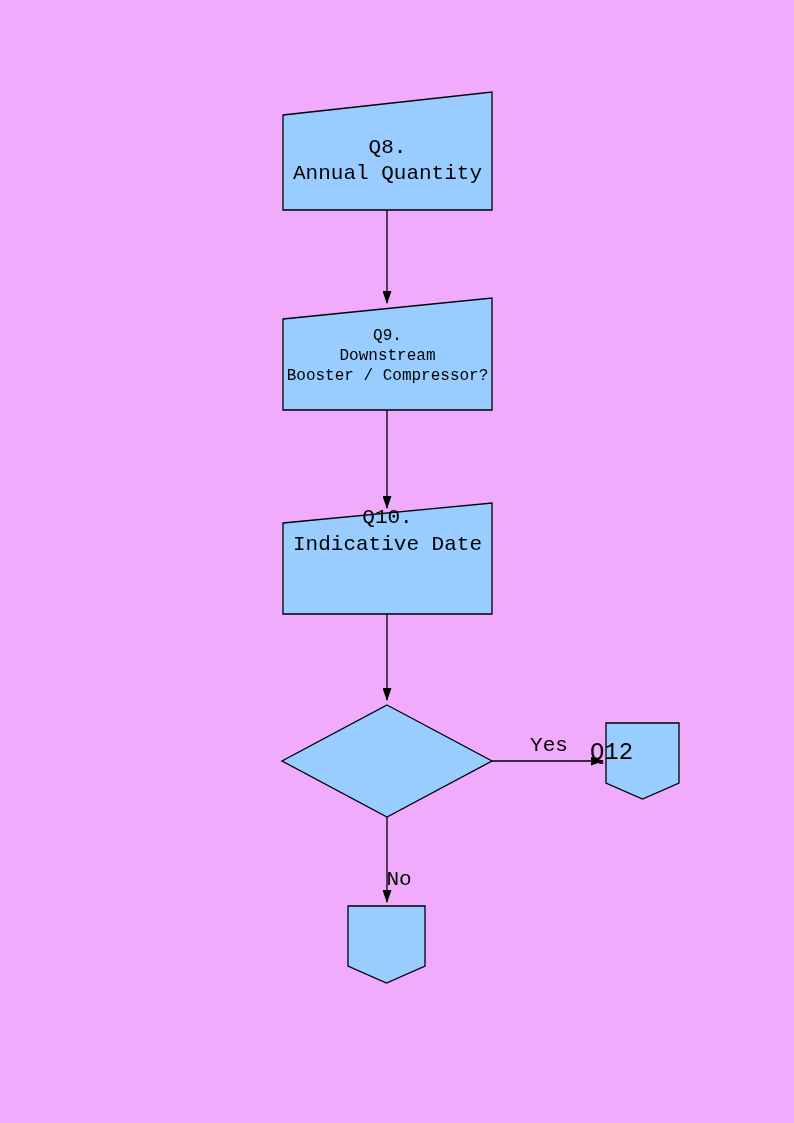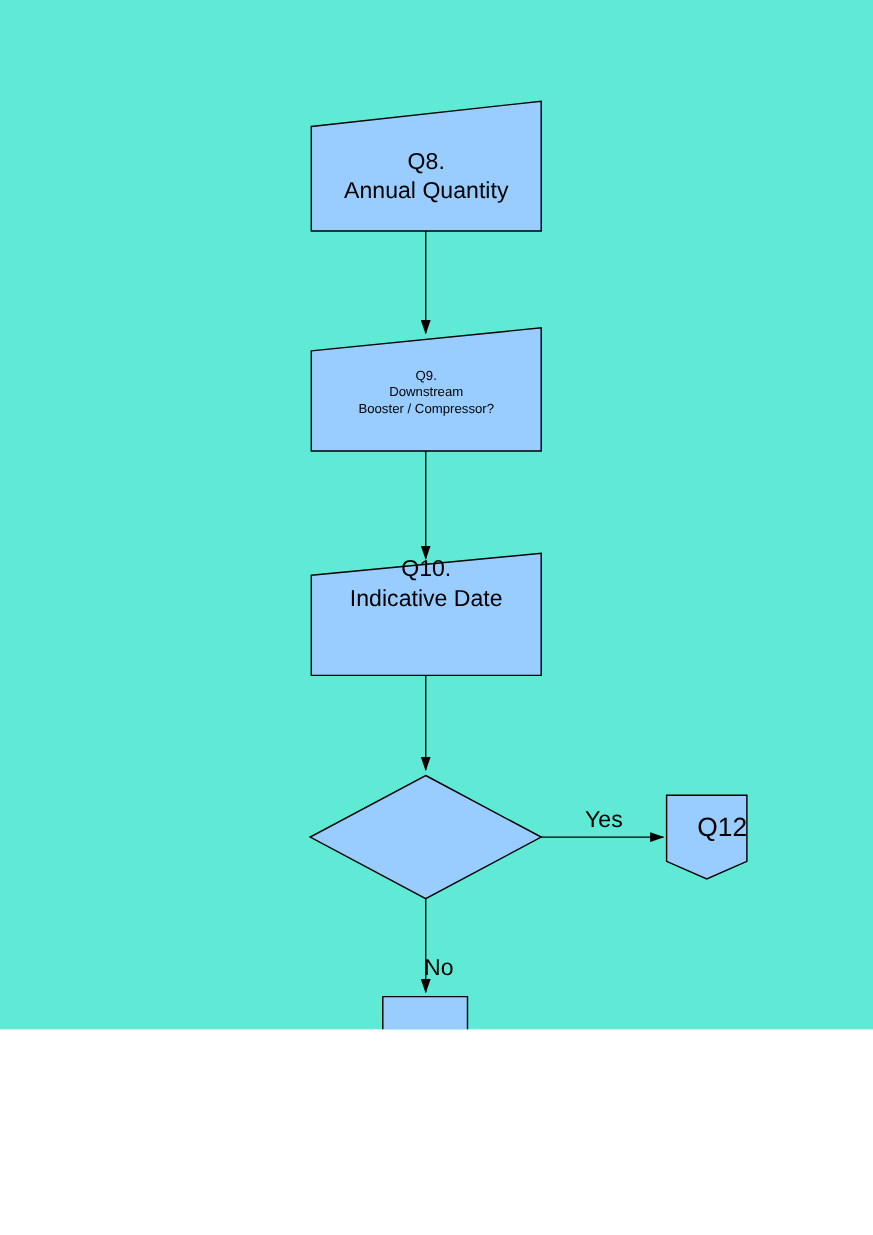--- a/index.html
+++ b/index.html
@@ -1,22 +1,22 @@
 <!DOCTYPE html>
 <html><head>
 <meta charset="utf-8">
 <style>
   html, body { margin: 0; padding: 0; background: #ffffff; }
   .page {
     position: relative;
     width: 794px;
-    height: 936px;
-    background: #5eead4;
+    height: 1123px;
+    background: #f0abfc;
     overflow: hidden;
-    font-family: Liberation Sans, sans-serif;
+    font-family: Liberation Mono, monospace;
     color: #000000;
   }
   .diagram-svg {
     position: absolute;
     left: 0; top: 0;
     width: 794px; height: 1123px;
   }
   .diagram-svg polygon {
     stroke: #000000;
     stroke-width: 1.3;
@@ -30,30 +30,30 @@
     display: flex;
     align-items: center;
     justify-content: center;
     text-align: center;
     white-space: pre-line;
     line-height: 1.25;
     color: #000000;
     pointer-events: none;
   }
   .lbl-lg { font-size: 21px; }
-  .lbl-sm { font-size: 12px; }
+  .lbl-sm { font-size: 16px; }
   .lbl-md { font-size: 19px; }
   .lbl-xl { font-size: 24px; }
 
   
   .q8-label  { left: 283px; top: 112px; width: 209px; height: 98px;  }
   .q9-label  { left: 283px; top: 302px; width: 209px; height: 108px; }
   .q10-label { left: 283px; top: 477px; width: 209px; height: 109px; }
   .decision-label { left: 317px; top: 733px; width: 140px; height: 58px; }
-  .q12-label { left: 620px; top: 723px; width: 73px; height: 60px; text-align: right; }
+  .q12-label { left: 575px; top: 723px; width: 73px; height: 60px; text-align: right; }
   .q11-label { left: 348px; top: 906px; width: 77px; height: 60px; }
 
   
   .yes-label { left: 509px; top: 733px; width: 80px; height: 26px; }
   .no-label  { left: 374px; top: 867px; width: 50px; height: 26px; }
 </style>
 </head>
 <body>
 
 <div class="page">

